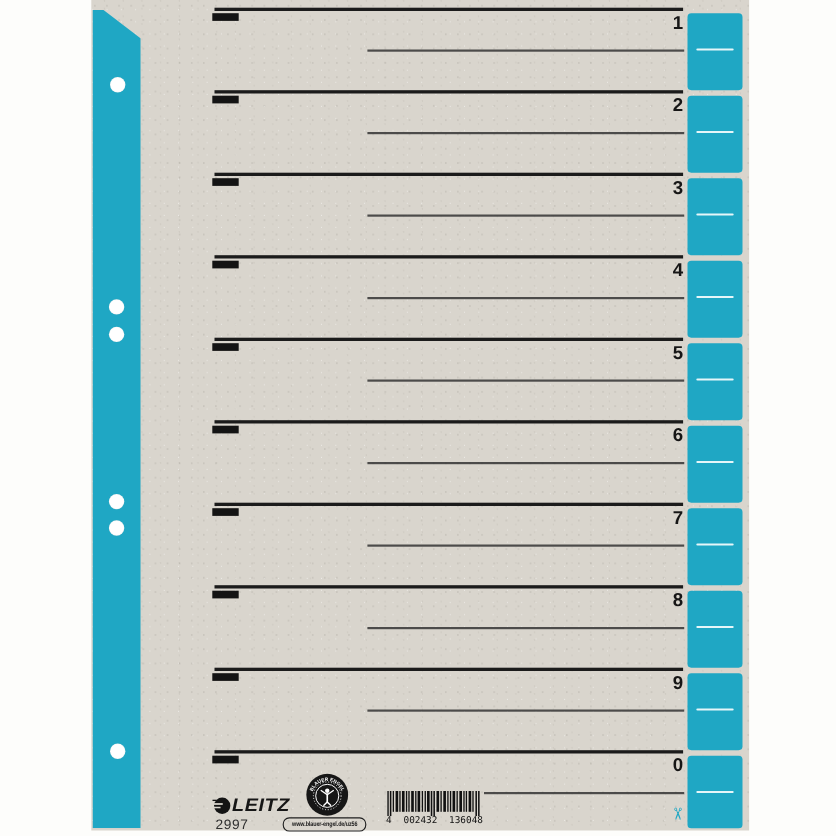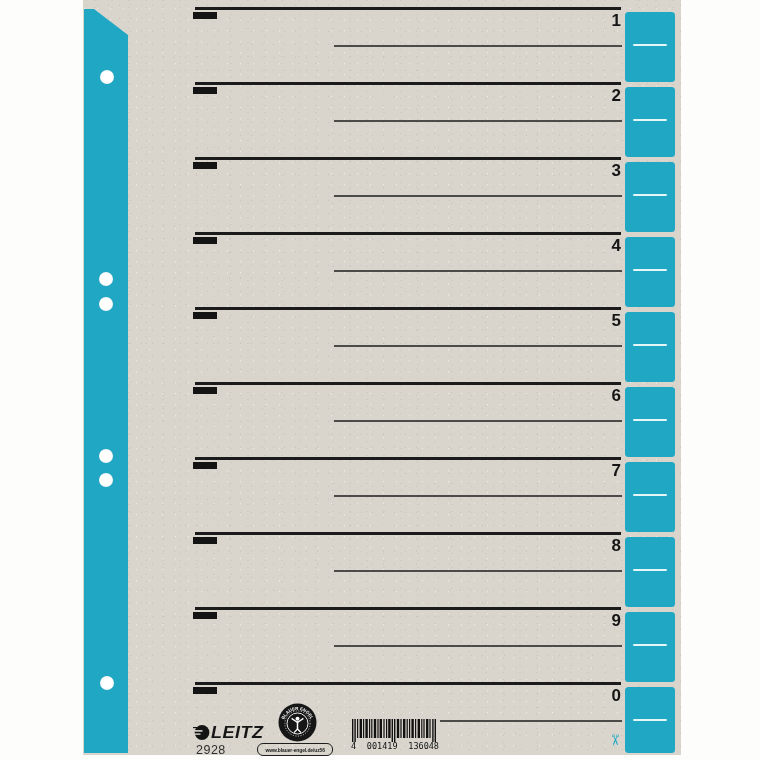--- a/index.html
+++ b/index.html
@@ -207,21 +207,21 @@
 
 <div class="brand">
   <svg width="17" height="17" viewBox="0 0 17 17">
     <circle cx="9" cy="8.5" r="7.4" fill="#141414"></circle>
     <rect x="0" y="6.1" width="9.5" height="1.6" fill="#d9d5cd"></rect>
     <rect x="0" y="9.4" width="7.5" height="1.4" fill="#d9d5cd"></rect>
     <rect x="0" y="3" width="4" height="1.2" fill="#141414"></rect>
   </svg>
   <span class="brand-word">LEITZ</span>
 </div>
-<div class="prodnum">2928</div>
+<div class="prodnum">2997</div>
 
 <svg class="seal" width="39" height="39" viewBox="0 0 39 39">
   <circle cx="19.5" cy="19.5" r="19" fill="#161616"></circle>
   <defs>
     <path id="arcTop" d="M 5.5 21 A 14 14 0 0 1 33.5 21" fill="none"></path>
     <path id="arcBot" d="M 6.5 19 A 13 13 0 0 0 32.5 19" fill="none"></path>
   </defs>
   <text font-size="4.4" fill="#ffffff" font-family="Liberation Sans, sans-serif" font-weight="bold">
     <textPath href="#arcTop" startOffset="50%" text-anchor="middle">BLAUER ENGEL</textPath>
   </text>
@@ -266,15 +266,15 @@
     <rect x="69.2" width="1.2" height="19"></rect>
       <rect x="71.4" width="1.2" height="19"></rect>
     <rect x="74" width="2.4" height="19"></rect>
       <rect x="77.4" width="1.2" height="19"></rect>
     <rect x="80.2" width="1.4" height="23"></rect>
       <rect x="82.6" width="1.4" height="23"></rect>
   </g>
 </svg>
 <div class="barcode-digits">
   <span>4</span>
-  <span>001419</span>
+  <span>002432</span>
   <span>136048</span>
 </div>
 
 </body></html>

